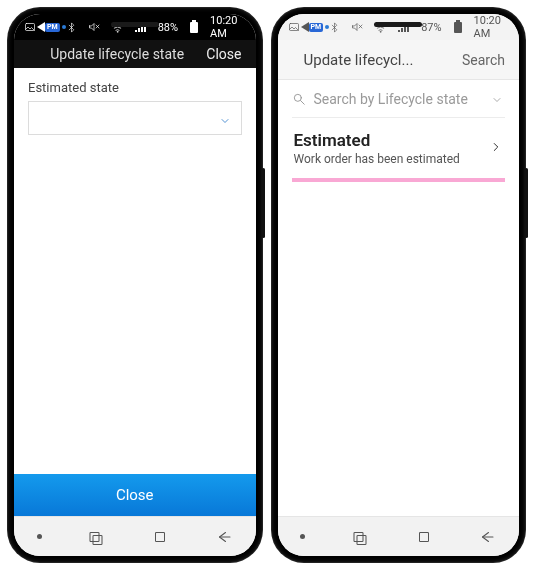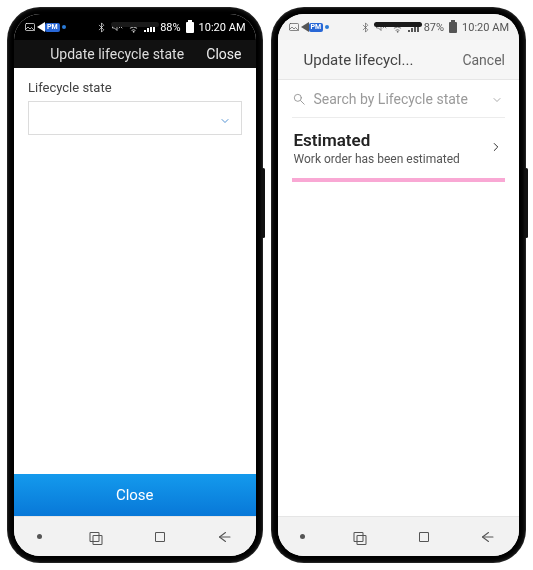--- a/index.html
+++ b/index.html
@@ -61,21 +61,21 @@
     display: flex;
     align-items: center;
     font-size: 11px;
     padding: 0 10px;
   }
   .status-bar.light {
     background: #f3f3f3;
     color: #555;
   }
   .status-left { display: flex; align-items: center; }
-  .status-right { margin-left: auto; display: flex; align-items: center; gap: 4px; }
+  .status-right { margin-left: auto; display: flex; align-items: center; gap: 11px; }
   .dot-blue { width: 4px; height: 4px; background: #2a7ad6; border-radius: 50%; margin-left: 2px;}
   .tri {
     width: 0; height: 0;
     border-left: 5px solid transparent;
     border-right: 5px solid transparent;
     border-bottom: 8px solid currentColor;
     transform: rotate(-90deg);
     margin-right: -1px;
   }
   .blue-badge {
@@ -236,21 +236,21 @@
         <span>10:20 AM</span>
       </div>
     </div>
 
     <div class="hdr-dark">
       <span class="title">Update lifecycle state</span>
       <span class="close">Close</span>
     </div>
 
     <div class="body">
-      <div class="field-label">Lifecycle state</div>
+      <div class="field-label">Estimated state</div>
       <div class="dropdown">
         <span></span>
         <span class="chev-down">
           <svg class="stroke" width="12" height="12" viewBox="0 0 24 24">
               <polyline points="6 9 12 15 18 9"></polyline>
             </svg>
         </span>
       </div>
     </div>
 
@@ -329,21 +329,21 @@
               <rect x="1" y="2" width="8" height="11" rx="1" fill="currentColor"></rect>
               <rect x="3" y="0" width="4" height="2" fill="currentColor"></rect>
             </svg>
         </span>
         <span>10:20 AM</span>
       </div>
     </div>
 
     <div class="hdr-light">
       <span class="title">Update lifecycl...</span>
-      <span class="cancel">Cancel</span>
+      <span class="cancel">Search</span>
     </div>
 
     <div class="body" style="padding:0 14px;">
       <div class="search-row">
         <span class="mag">
           <svg class="stroke" width="14" height="14" viewBox="0 0 24 24">
               <circle cx="10" cy="10" r="6"></circle>
               <line x1="15" y1="15" x2="21" y2="21"></line>
             </svg>
         </span>

